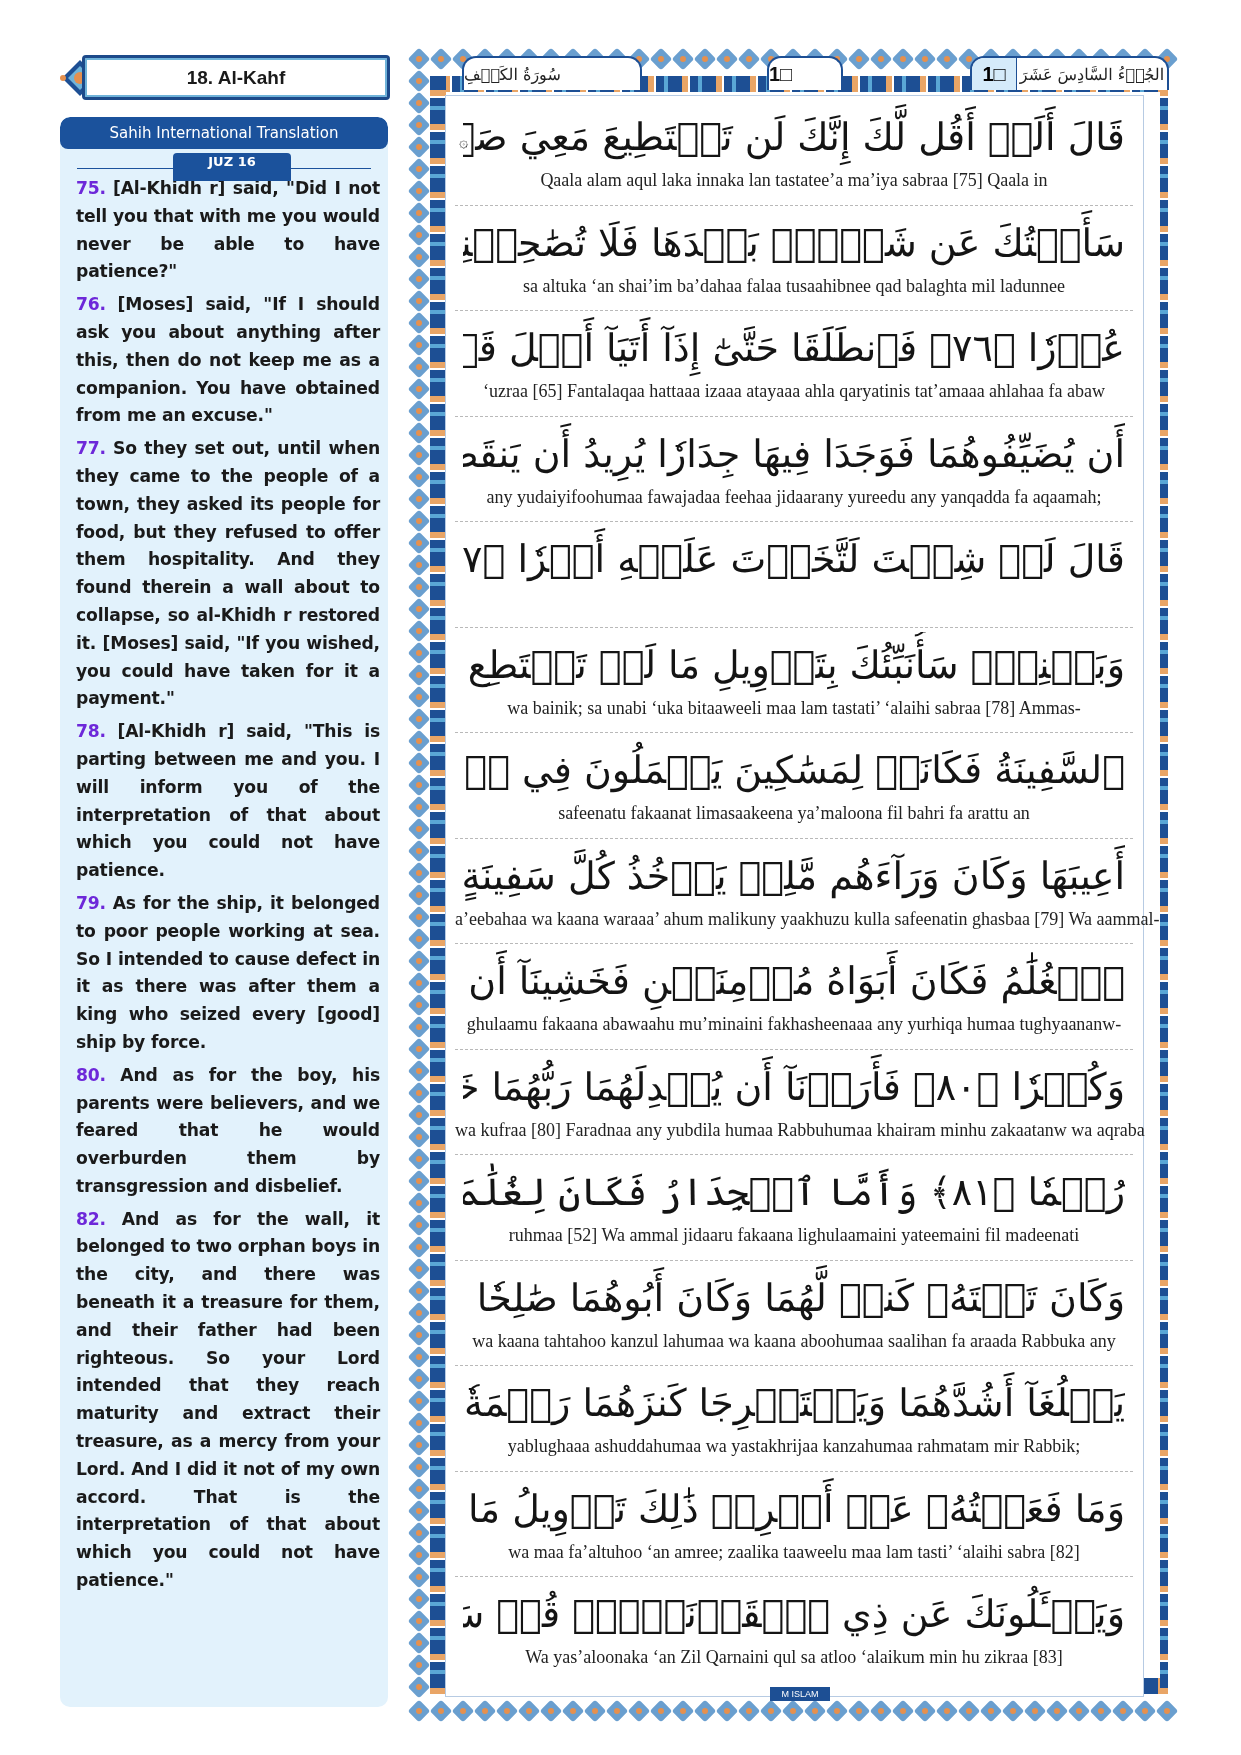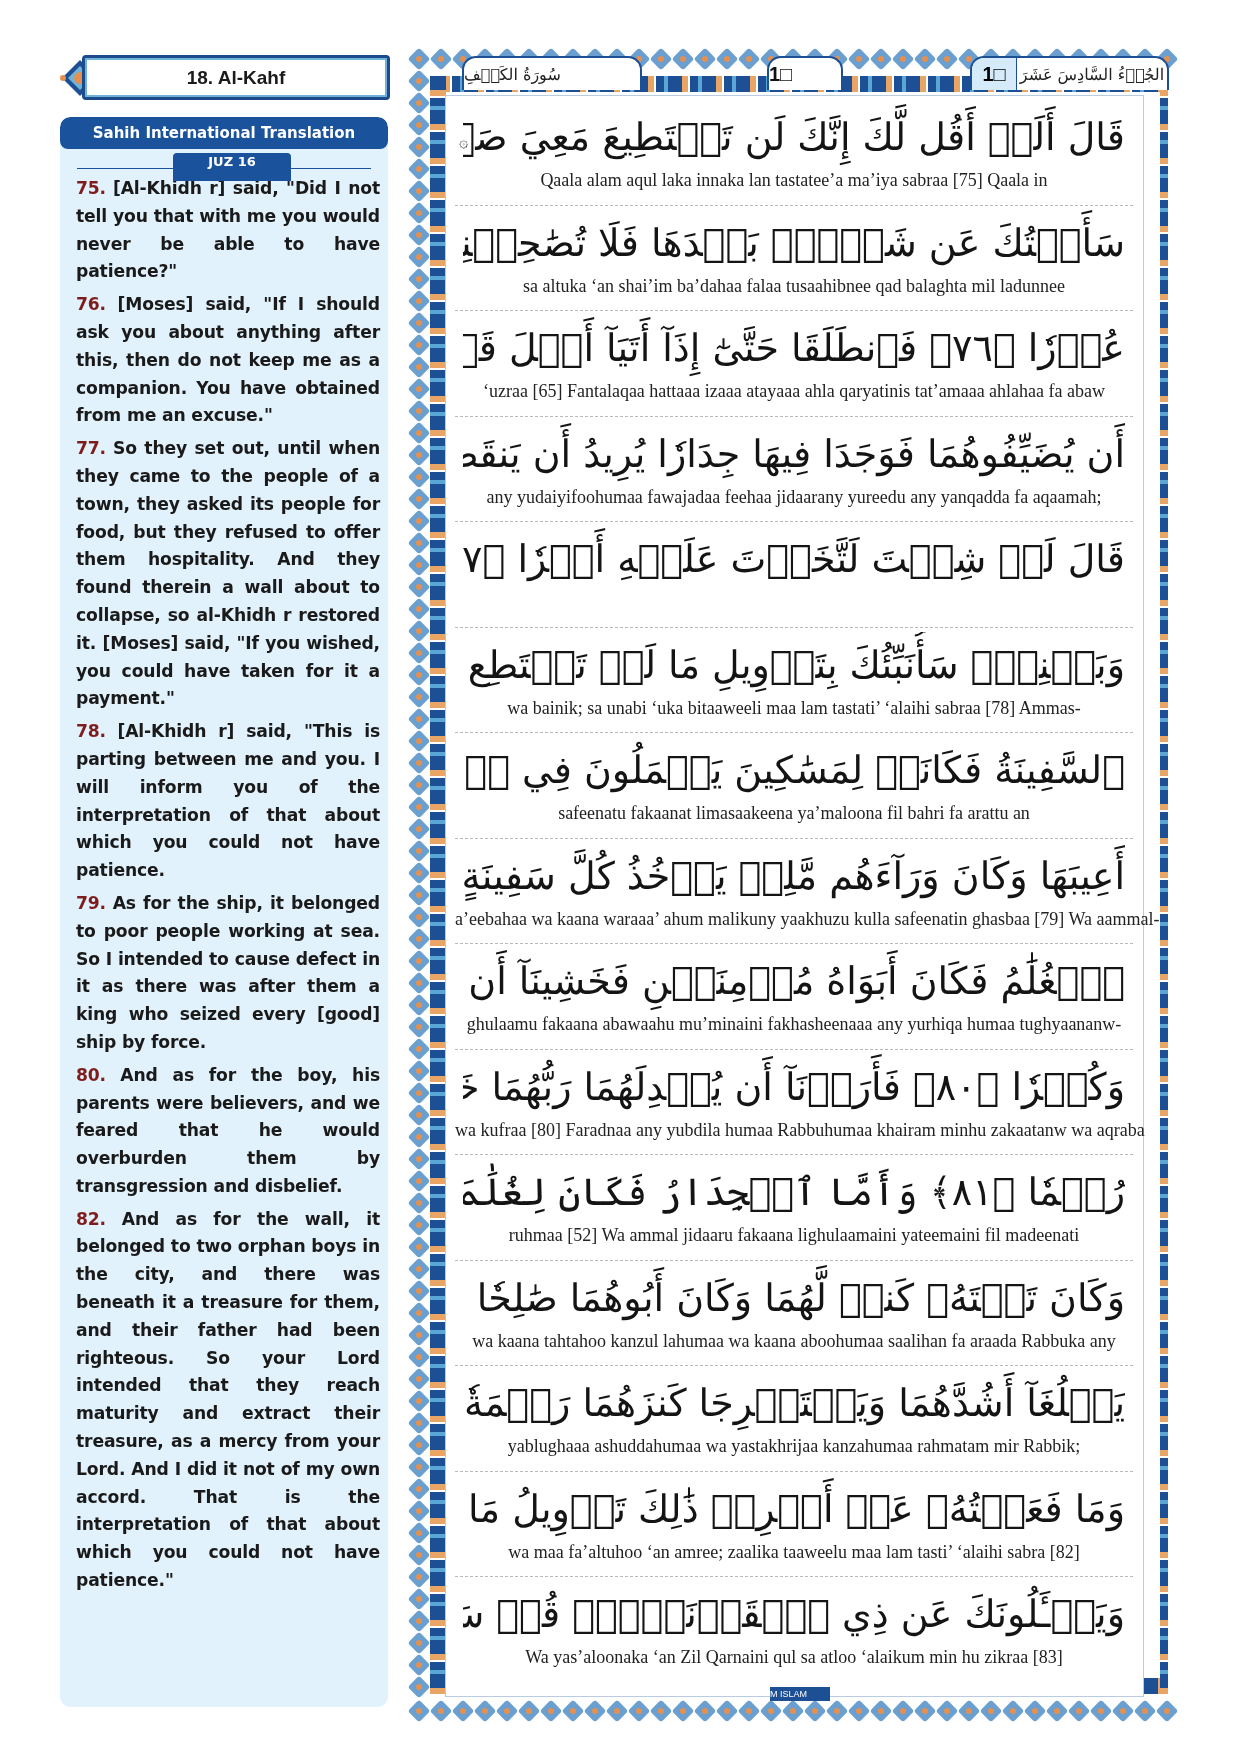--- a/index.html
+++ b/index.html
@@ -23,34 +23,34 @@
   }
   .surah-banner .ornament {
     position:absolute; left:0; top:3px; width:40px; height:40px;
   }
   .trans-panel {
     position:absolute; left:60px; top:117px; width:328px; height:1590px;
     background:#e2f2fc; border-radius:10px; overflow:hidden;
   }
   .trans-header {
     background:#1b529c; color:#fff; height:32px; display:flex; align-items:center; justify-content:center;
-    font-family:"DejaVu Sans", sans-serif; font-size:15px; font-weight:bold; border-radius:10px 10px 8px 8px;
+    font-family:"DejaVu Sans", sans-serif; font-size:15px; font-weight:normal; border-radius:10px 10px 8px 8px;
   }
   .juz-tab-wrap { position:relative; height:24px; }
   .juz-tab-wrap .rule { position:absolute; left:17px; right:17px; bottom:4px; border-top:1.5px solid #1b529c; }
   .juz-tab {
     position:absolute; left:113px; top:4px; width:118px; height:28px; background:#1b529c; color:#fff;
     border-radius:4px 4px 0 0; font-size:13px; text-align:center; line-height:17px; font-weight:bold;
   }
   .verses { padding:2px 8px 0 16px; }
   .verse {
     font-family:"DejaVu Sans", sans-serif; font-size:17.2px; line-height:27.8px; color:#1a1a1a;
     margin-bottom:5px; text-align:justify; letter-spacing:-0.15px;
   }
-  .verse .num { color:#7f1d1d; font-weight:bold; }
+  .verse .num { color:#6d28d9; font-weight:bold; }
   .verse .body { font-weight:600; }
   .tile-row { position:absolute; display:flex; }
   .tile {
     width:22px; height:22px; position:relative; flex:0 0 auto;
   }
   .tile::before {
     content:""; position:absolute; left:3px; top:3px; width:16px; height:16px;
     background:#6a9fcf; transform:rotate(45deg); border-radius:3px;
   }
   .tile::after {
@@ -88,21 +88,21 @@
     font-family:"DejaVu Serif", serif; font-size:38px; color:#141414; direction:rtl; text-align:center;
     white-space:nowrap; overflow:hidden; line-height:66px; letter-spacing:0.5px;
   }
   .line .tr {
     position:absolute; left:0; right:0; top:70px; text-align:center;
     font-family:Liberation Serif, serif; font-size:18px; color:#222; white-space:nowrap;
   }
   .star { position:absolute; left:4px; top:32px; font-size:16px; color:#333; }
   .footer-brand {
     position:absolute; left:770px; top:1687px; width:60px; height:14px; background:#1d4f94; color:#fff;
-    font-family:"Liberation Sans", sans-serif; font-size:9px; text-align:left; line-height:14px;
+    font-family:"Liberation Sans", sans-serif; font-size:9px; text-align:center; line-height:14px;
   }
 </style>
 </head>
 <body>
 
 <div class="surah-banner">
   <svg class="ornament" viewBox="0 0 40 40">
     <polygon points="20,2 38,20 20,38 2,20" fill="#1d4f94"></polygon>
     <polygon points="20,8 32,20 20,32 8,20" fill="#6fb3d9"></polygon>
     <circle cx="20" cy="20" r="6" fill="#e5904e"></circle>

